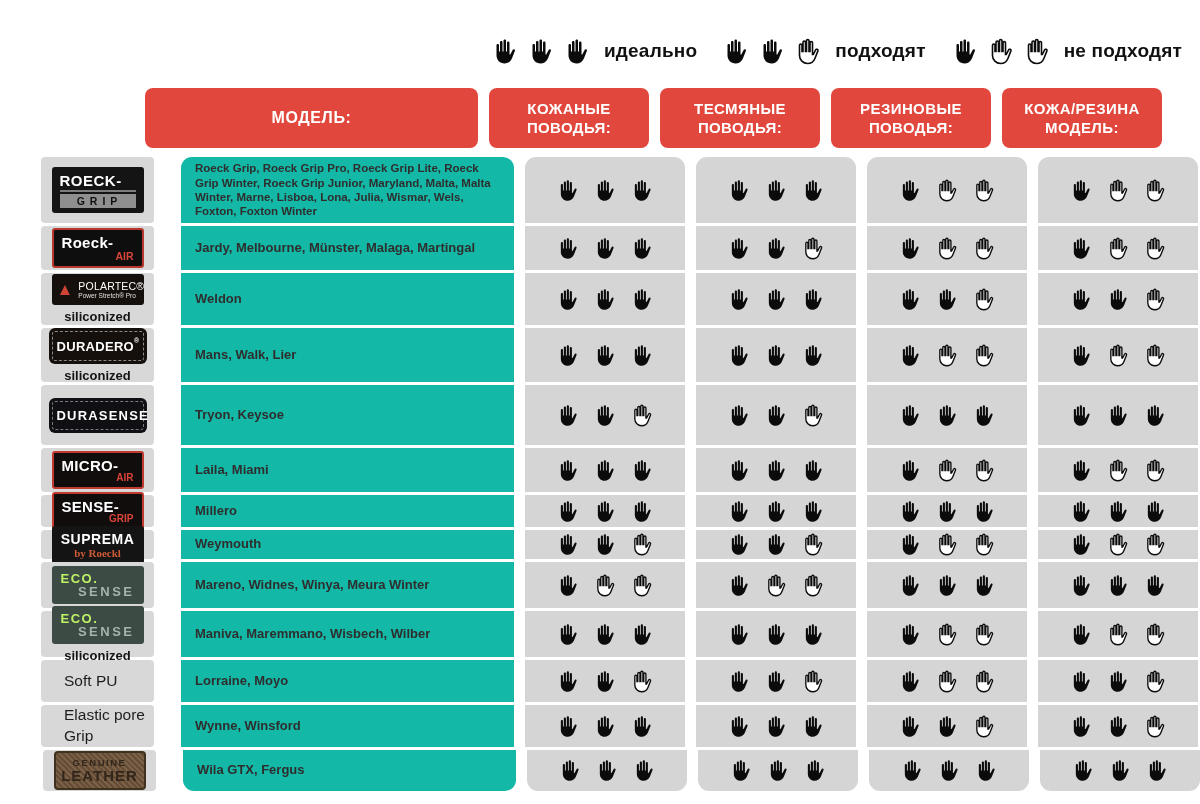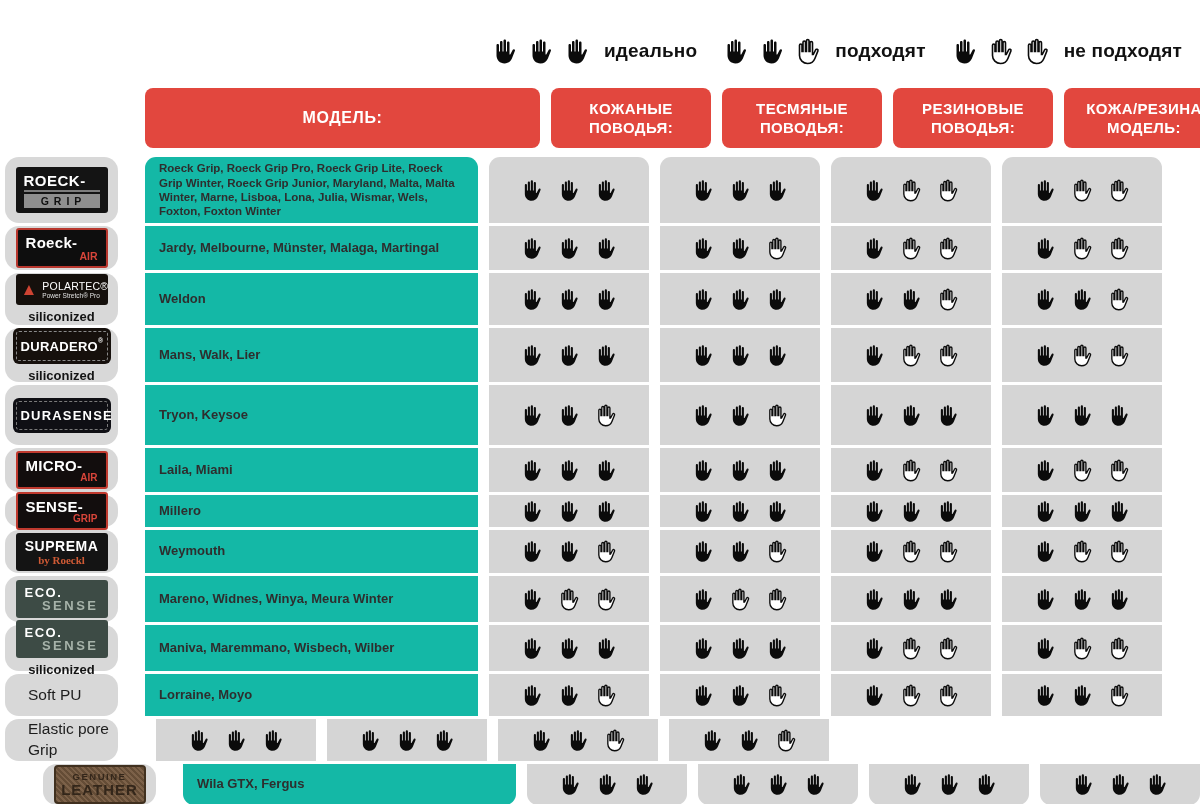--- a/index.html
+++ b/index.html
@@ -18,27 +18,27 @@
 
   
   .header{display:flex;margin-top:18px;}
   .h-spacer{width:140px;flex:none;}
   .hcell{
     background:#e2473e;color:#fff;font-weight:bold;border-radius:8px;
     height:60px;display:flex;align-items:center;justify-content:center;
     text-align:center;font-size:15px;line-height:1.3;letter-spacing:.4px;
     width:160px;margin-left:11px;flex:none;box-sizing:border-box;padding:0 6px;
   }
-  .model-h{width:395px;margin-left:0;font-size:16px;letter-spacing:.6px;}
+  .model-h{width:333px;margin-left:0;font-size:16px;letter-spacing:.6px;}
 
   
   .rows{margin-top:9px;}
   .trow{display:flex;margin-bottom:3px;}
-  .side{width:113px;flex:none;background:#d8d8d8;border-radius:14px;
-        display:flex;flex-direction:column;align-items:center;justify-content:center;}
+  .side{width:113px;flex:none;background:#d8d8d8;border-radius:4px;
+        display:flex;flex-direction:column;align-items:center;justify-content:center;margin-left:36px;}
   .sp{width:27px;flex:none;}
   .model{width:333px;flex:none;background:#14b8a6;display:flex;align-items:center;
          box-sizing:border-box;padding:3px 10px 3px 14px;}
   .mtext{font-size:13px;font-weight:600;color:#2e2e2e;line-height:1.25;}
   .mtext.small{font-size:11.5px;}
   .cell{width:160px;flex:none;margin-left:11px;background:#d5d5d5;
         display:flex;align-items:center;justify-content:center;gap:14px;}
   .first{border-radius:11px 11px 0 0;}
   .last{border-radius:0 0 11px 11px;}
 
@@ -73,21 +73,21 @@
 
   .microair,.sensegrip{background:#120d0d;border:2px solid #c03a2f;padding:4px 8px;}
   .microair .l1,.sensegrip .l1{font-size:15px;letter-spacing:.3px;}
   .microair .l2,.sensegrip .l2{color:#d8453a;font-size:10px;font-weight:bold;text-align:right;margin-top:-2px;}
 
   .suprema{background:#141414;text-align:center;padding:5px 6px;}
   .suprema .l1{font-size:14px;letter-spacing:.5px;}
   .suprema .l2{color:#cf5a35;font-size:11px;font-weight:bold;font-family:Liberation Serif, serif;}
 
   .ecosense{background:#3d4b45;padding:5px 9px;}
-  .ecosense .l1{font-size:13px;letter-spacing:1.5px;color:#ffffff;}
+  .ecosense .l1{font-size:13px;letter-spacing:1.5px;color:#bef264;}
   .ecosense .l2{color:#a7b3aa;font-size:13px;font-weight:bold;letter-spacing:2.5px;
                 text-align:right;margin-top:-2px;}
 
   .leather{background:#75593f;border:2px solid #40301f;border-radius:4px;padding:4px 2px;text-align:center;
            background-image:repeating-linear-gradient(45deg, rgba(0,0,0,.14) 0 2px, rgba(255,255,255,.05) 2px 4px);}
   .leather .l1{color:#33261a;font-size:9.5px;letter-spacing:1.5px;font-weight:bold;}
   .leather .l2{color:#33261a;font-size:15px;letter-spacing:1px;font-weight:bold;margin-top:-1px;}
 
   .brandtext{color:#1d1d1d;font-weight:normal;font-size:15.5px;line-height:1.35;width:100%;
              padding-left:23px;box-sizing:border-box;white-space:pre-line;text-align:left;}
@@ -553,21 +553,21 @@
             <path d="M13 24c-3.26 0-6.19-1.99-7.4-5.02l-3.03-7.61c-.25-.63.07-1.34.7-1.59.63-.25 1.34.07 1.59.7L7.25 15H8V3.25C8 2.56 8.56 2 9.25 2s1.25.56 1.25 1.25V12h1V1.25C11.5.56 12.06 0 12.75 0S14 .56 14 1.25V12h1V2.75c0-.69.56-1.25 1.25-1.25s1.25.56 1.25 1.25V12h1V5.75c0-.69.56-1.25 1.25-1.25S21 5.06 21 5.75V16c0 4.42-3.58 8-8 8z" transform="translate(24,0) scale(-1,1)" fill="#0b0b0b"></path>
           </svg>
           <svg viewBox="-1.5 -1.5 27 27" width="23" height="25">
             <path d="M13 24c-3.26 0-6.19-1.99-7.4-5.02l-3.03-7.61c-.25-.63.07-1.34.7-1.59.63-.25 1.34.07 1.59.7L7.25 15H8V3.25C8 2.56 8.56 2 9.25 2s1.25.56 1.25 1.25V12h1V1.25C11.5.56 12.06 0 12.75 0S14 .56 14 1.25V12h1V2.75c0-.69.56-1.25 1.25-1.25s1.25.56 1.25 1.25V12h1V5.75c0-.69.56-1.25 1.25-1.25S21 5.06 21 5.75V16c0 4.42-3.58 8-8 8z" transform="translate(24,0) scale(-1,1)" fill="#0b0b0b"></path>
           </svg>
           <svg viewBox="-1.5 -1.5 27 27" width="23" height="25">
             <path d="M13 24c-3.26 0-6.19-1.99-7.4-5.02l-3.03-7.61c-.25-.63.07-1.34.7-1.59.63-.25 1.34.07 1.59.7L7.25 15H8V3.25C8 2.56 8.56 2 9.25 2s1.25.56 1.25 1.25V12h1V1.25C11.5.56 12.06 0 12.75 0S14 .56 14 1.25V12h1V2.75c0-.69.56-1.25 1.25-1.25s1.25.56 1.25 1.25V12h1V5.75c0-.69.56-1.25 1.25-1.25S21 5.06 21 5.75V16c0 4.42-3.58 8-8 8z" transform="translate(24,0) scale(-1,1)" fill="#0b0b0b"></path>
           </svg>
         </div>
       </div>
-      <div class="trow" style="height: 43px;">
+      <div class="trow" style="height: 29px;">
         <div class="side">
           <div class="brandwrap">
             <div class="logo suprema">
               <span class="l1">SUPREMA</span>
               <div class="l2">by Roeckl</div>
             </div>
           </div>
         </div>
         <div class="sp"></div>
         <div class="model">
@@ -791,20 +791,23 @@
         </div>
       </div>
       <div class="trow" style="height: 42px;">
         <div class="side">
           <div class="brandwrap">
             <div class="brandtext">Elastic pore
 Grip</div>
           </div>
         </div>
         <div class="sp"></div>
+        <div class="model">
+          <span class="mtext">Wynne, Winsford</span>
+        </div>
         <div class="cell">
           <svg viewBox="-1.5 -1.5 27 27" width="23" height="25">
             <path d="M13 24c-3.26 0-6.19-1.99-7.4-5.02l-3.03-7.61c-.25-.63.07-1.34.7-1.59.63-.25 1.34.07 1.59.7L7.25 15H8V3.25C8 2.56 8.56 2 9.25 2s1.25.56 1.25 1.25V12h1V1.25C11.5.56 12.06 0 12.75 0S14 .56 14 1.25V12h1V2.75c0-.69.56-1.25 1.25-1.25s1.25.56 1.25 1.25V12h1V5.75c0-.69.56-1.25 1.25-1.25S21 5.06 21 5.75V16c0 4.42-3.58 8-8 8z" transform="translate(24,0) scale(-1,1)" fill="#0b0b0b"></path>
           </svg>
           <svg viewBox="-1.5 -1.5 27 27" width="23" height="25">
             <path d="M13 24c-3.26 0-6.19-1.99-7.4-5.02l-3.03-7.61c-.25-.63.07-1.34.7-1.59.63-.25 1.34.07 1.59.7L7.25 15H8V3.25C8 2.56 8.56 2 9.25 2s1.25.56 1.25 1.25V12h1V1.25C11.5.56 12.06 0 12.75 0S14 .56 14 1.25V12h1V2.75c0-.69.56-1.25 1.25-1.25s1.25.56 1.25 1.25V12h1V5.75c0-.69.56-1.25 1.25-1.25S21 5.06 21 5.75V16c0 4.42-3.58 8-8 8z" transform="translate(24,0) scale(-1,1)" fill="#0b0b0b"></path>
           </svg>
           <svg viewBox="-1.5 -1.5 27 27" width="23" height="25">
             <path d="M13 24c-3.26 0-6.19-1.99-7.4-5.02l-3.03-7.61c-.25-.63.07-1.34.7-1.59.63-.25 1.34.07 1.59.7L7.25 15H8V3.25C8 2.56 8.56 2 9.25 2s1.25.56 1.25 1.25V12h1V1.25C11.5.56 12.06 0 12.75 0S14 .56 14 1.25V12h1V2.75c0-.69.56-1.25 1.25-1.25s1.25.56 1.25 1.25V12h1V5.75c0-.69.56-1.25 1.25-1.25S21 5.06 21 5.75V16c0 4.42-3.58 8-8 8z" transform="translate(24,0) scale(-1,1)" fill="#0b0b0b"></path>
           </svg>

